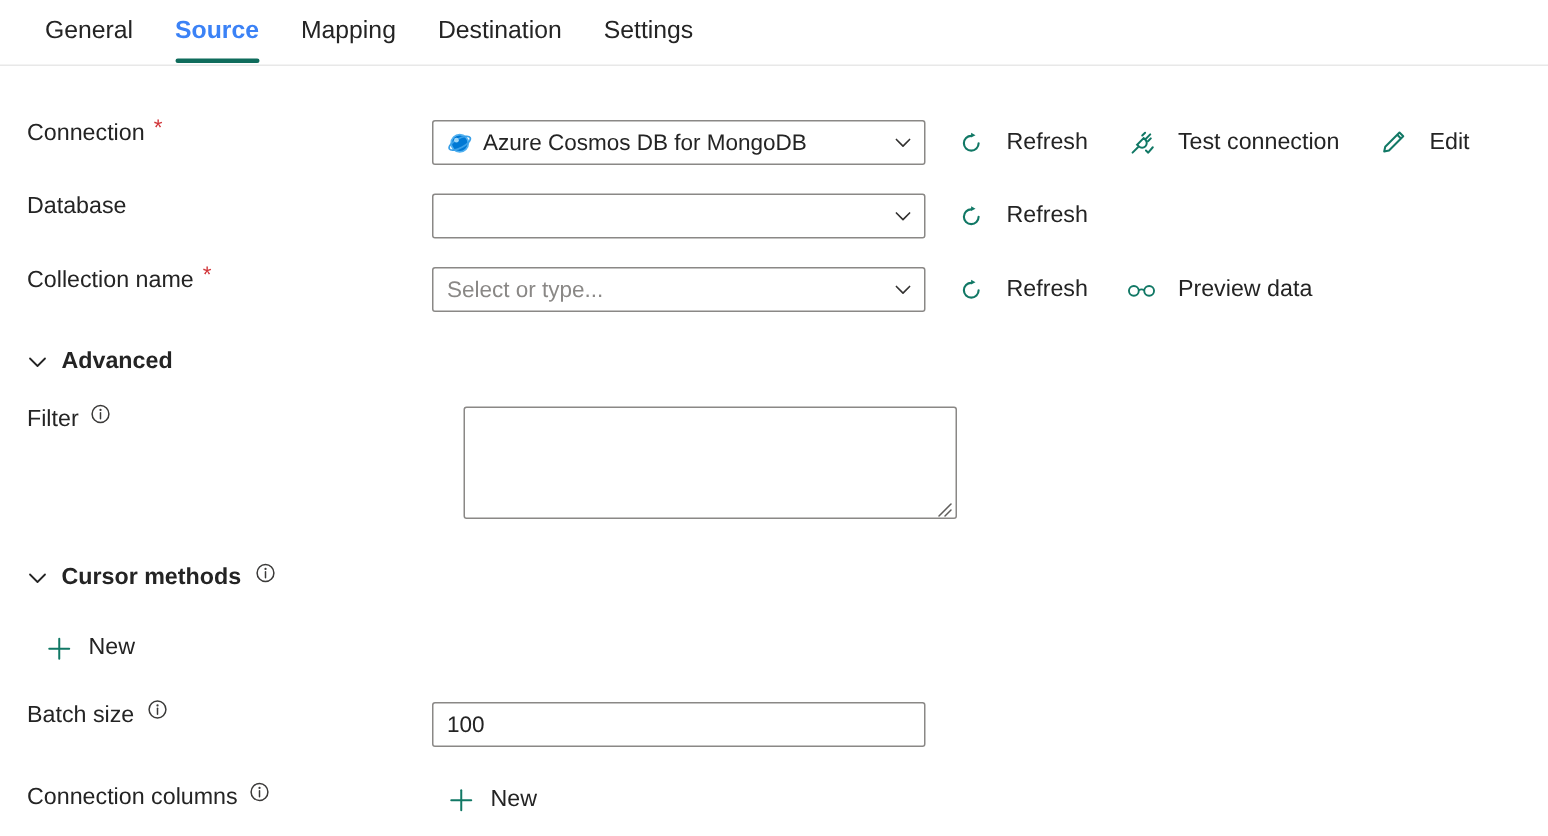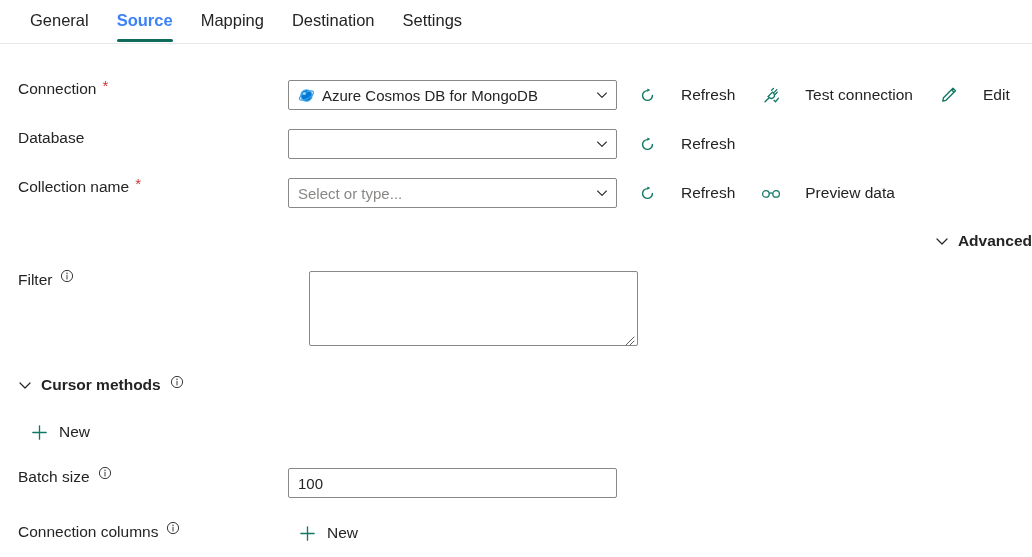--- a/index.html
+++ b/index.html
@@ -143,21 +143,21 @@
   
   .cmds {
     display: flex;
     align-items: center;
     margin-left: 20px;
     gap: 26px;
   }
   .cmd {
     display: inline-flex;
     align-items: center;
-    gap: 24px;
+    gap: 14px;
     font-size: 15.5px;
     color: #242424;
     cursor: pointer;
     white-space: nowrap;
     line-height: 20px;
   }
   .cmd .ico {
     display: inline-flex;
     align-items: center;
     justify-content: center;
@@ -332,21 +332,21 @@
                 <path d="M9.0 7.6 q2.0 -1.4 4.0 0"></path>
               </g>
             </svg>
           </span>
           <span>Preview data</span>
         </div>
       </div>
     </div>
   </div>
 
-  <div class="section" style="margin-top:24px;justify-content:flex-end;">
+  <div class="section" style="margin-top:24px;">
     <span class="chev">
       <svg width="14" height="14" viewBox="0 0 14 14">
         <path d="M2 5 L7 10 L12 5" fill="none" stroke="#242424" stroke-width="1.2" stroke-linecap="round" stroke-linejoin="round"></path>
       </svg>
     </span>
     <span>Advanced</span>
   </div>
 
   <div class="row" style="margin-top:21px;gap:21px;">
     <div class="label-cell">

